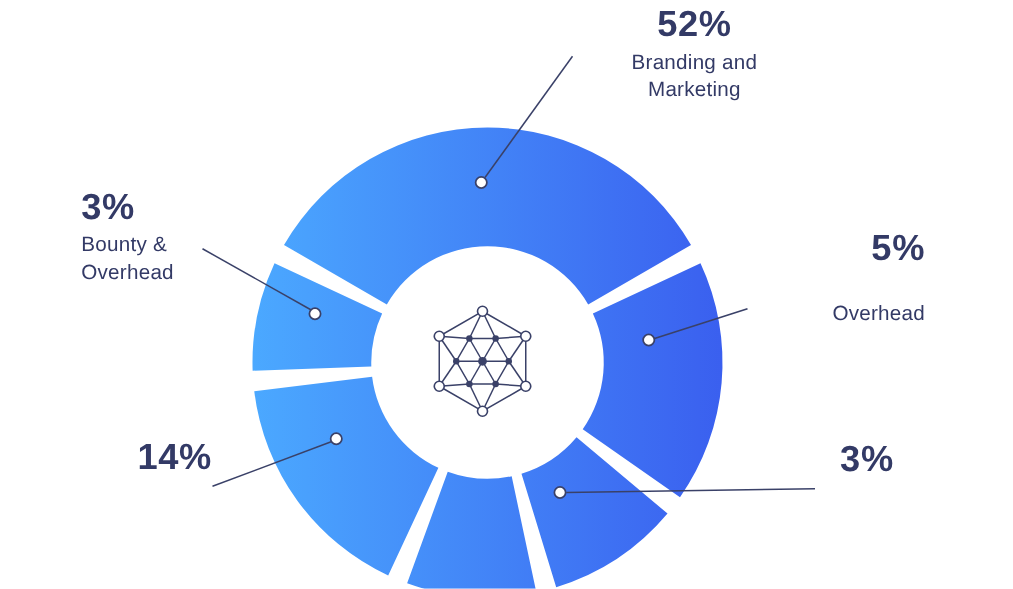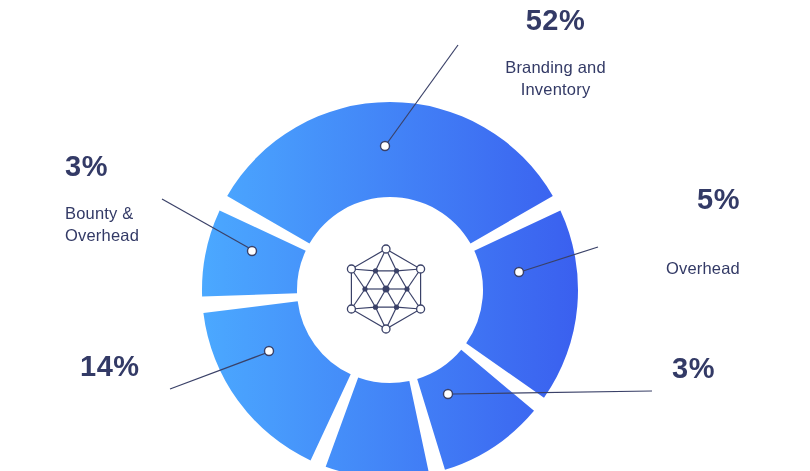--- a/index.html
+++ b/index.html
@@ -6,21 +6,21 @@
   .stage{
     position:relative;width:810px;height:471px;overflow:hidden;
     font-family:"Liberation Sans",sans-serif;background:#fff;
   }
   .chart-svg{position:absolute;left:0;top:0;}
   .label-group{position:absolute;color:var(--text,#333A66);}
   .ta-c{text-align:center}
   .ta-r{text-align:right}
   .ta-l{text-align:left}
   .pct{font-size:29px;font-weight:700;letter-spacing:.5px;line-height:32px;}
-  .name{font-size:16.5px;font-weight:500;line-height:22px;margin-top:20px;letter-spacing:.2px;}
+  .name{font-size:16.5px;font-weight:500;line-height:22px;margin-top:3px;letter-spacing:.2px;}
   .connectors line{stroke:var(--line,#3A4168);stroke-width:1.2;}
   .connectors circle{fill:#fff;stroke:var(--line,#3A4168);stroke-width:1.4;}
   .logo line{stroke:var(--line,#2F3765);stroke-width:1.2;}
   .logo polygon{stroke:var(--line,#2F3765);stroke-width:1.2;fill:none;}
   .logo .node-outer{fill:#fff;stroke:var(--line,#2F3765);stroke-width:1.3;}
   .logo .node-inner{fill:var(--line,#2F3765);stroke:none;}
 </style>
 </head>
 <body>
 
@@ -94,37 +94,37 @@
       <circle class="node-inner" cx="365" cy="289" r="2.6"></circle>
       <circle class="node-inner" cx="375.5" cy="270.8" r="2.6"></circle>
       <circle class="node-inner" cx="386" cy="289" r="3.5"></circle>
     </g>
   </svg>
 
   <div class="label-group ta-c" style="left:468px;top:4px;width:175px">
     <div class="pct">52%</div>
     <div class="name">
       <span>Branding and</span><br>
-      <span>Inventory</span>
+      <span>Marketing</span>
     </div>
   </div>
 
   <div class="label-group ta-r" style="left:560px;top:183px;width:180px">
     <div class="pct">5%</div>
     <div class="name">
       <br>
       <span>Overhead</span>
     </div>
   </div>
 
   <div class="label-group ta-r" style="left:535px;top:352px;width:180px">
     <div class="pct">3%</div>
   </div>
 
-  <div class="label-group ta-l" style="left:80px;top:350px;width:210px">
+  <div class="label-group ta-l" style="left:110px;top:350px;width:210px">
     <div class="pct">14%</div>
   </div>
 
   <div class="label-group ta-l" style="left:65px;top:150px;width:150px">
     <div class="pct">3%</div>
     <div class="name">
       <span>Bounty &amp;</span><br>
       <span>Overhead</span>
     </div>
   </div>

